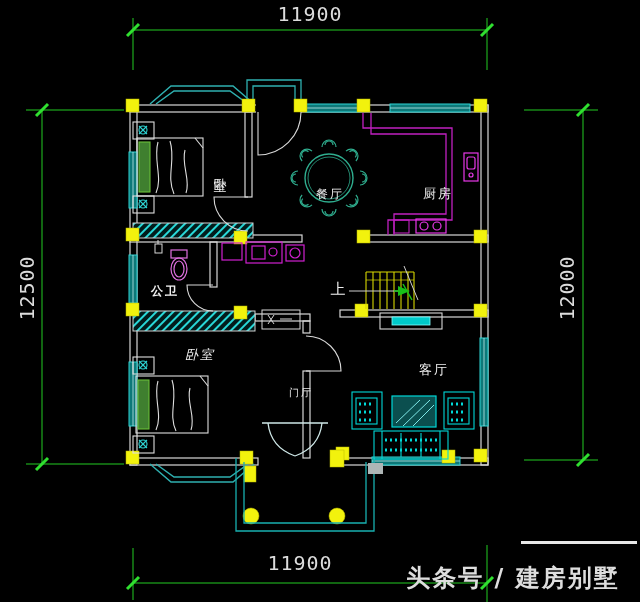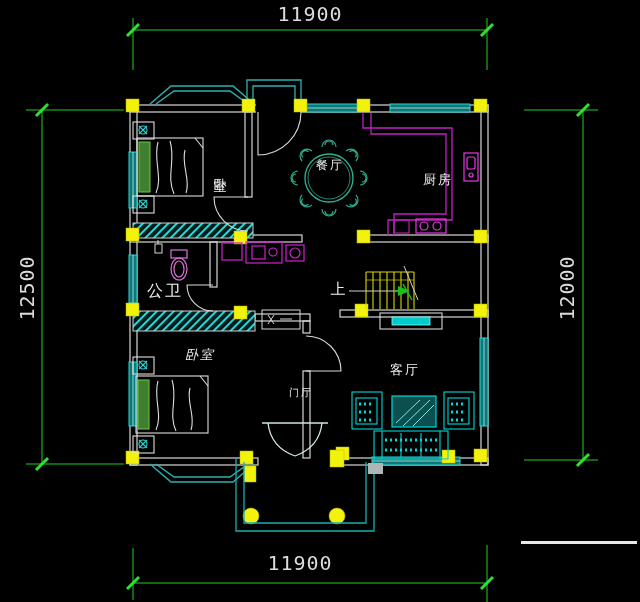--- a/index.html
+++ b/index.html
@@ -326,24 +326,25 @@
     <line x1="385" y1="450" x2="438" y2="450" stroke-dasharray="2 3" stroke-width="3"></line>
   </g>
 </svg>
 
 <div class="dim" style="left:310px;top:14px;">11900</div>
 <div class="dim rot" style="left:27px;top:288px;">12500</div>
 <div class="dim rot" style="left:567px;top:288px;">12000</div>
 <div class="dim" style="left:300px;top:563px;">11900</div>
 
 <div class="lbl vert" style="left:220px;top:168px;">卧室</div>
-<div class="lbl" style="left:330px;top:165px;font-size:12px;">餐厅</div>
-<div class="lbl" style="left:438px;top:180px;text-align:center;">厨房</div>
-<div class="lbl" style="left:165px;top:291px;font-size:16px;">公卫</div>
+<div class="lbl" style="left:330px;top:194px;font-size:12px;">餐厅</div>
+<div class="lbl" style="left:438px;top:194px;text-align:center;">厨房</div>
+<div class="lbl" style="left:165px;top:291px;font-size:12px;font-weight:bold;">公卫</div>
 <div class="lbl" style="left:339px;top:289px;font-size:15px;">上</div>
 <div class="lbl" style="left:200px;top:355px;font-style:italic;">卧室</div>
 <div class="lbl" style="left:301px;top:393px;font-size:10px;">门厅</div>
-<div class="lbl" style="left:405px;top:370px;">客厅</div>
+<div class="lbl" style="left:434px;top:370px;">客厅</div>
 
 <div id="title-underline" style="left:521px;top:541px;width:116px;height:3px;"></div>
 
+<div id="watermark" style="left:513px;top:578px;">头条号 / 建房别墅</div>
 
 </div>
 
 </body></html>

